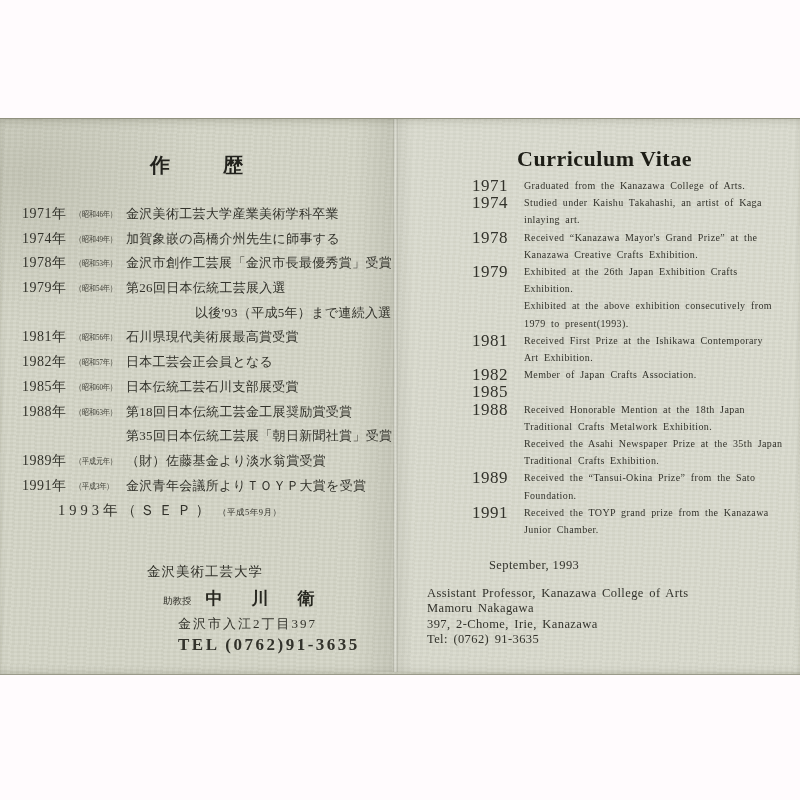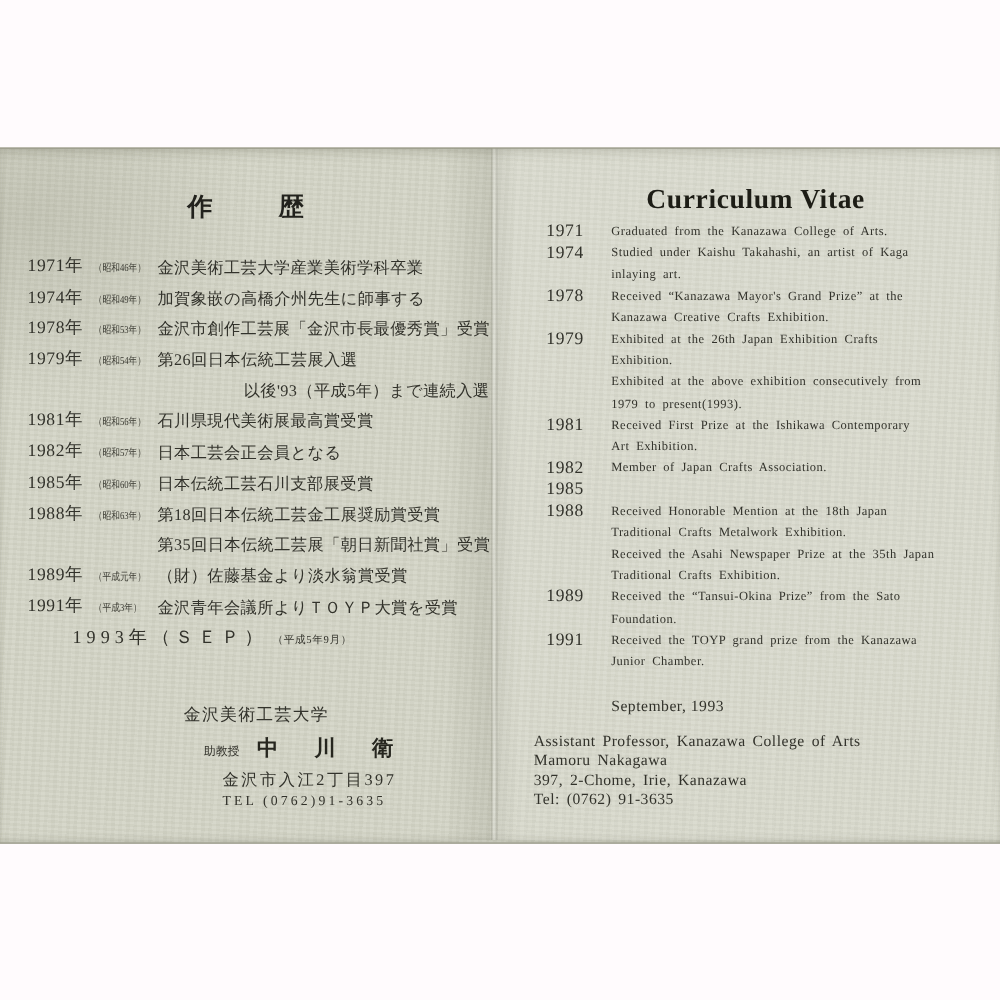--- a/index.html
+++ b/index.html
@@ -56,32 +56,32 @@
   .l-cont-b { margin-left: 126px; font-size: 13px; letter-spacing: 0.3px; }
   .l-daterow { height: 24.7px; line-height: 24.7px; margin-left: 58px; white-space: nowrap; }
   .l-date-main { font-size: 14.5px; letter-spacing: 4px; }
   .l-date-era  { font-size: 8.5px; letter-spacing: 0.5px; }
   .l-footer { position: absolute; top: 444px; left: 0; width: 100%; }
   .l-school { margin-left: 147px; font-size: 13.5px; letter-spacing: 1px; }
   .l-namerow { margin-top: 7px; margin-left: 163px; height: 22px; line-height: 22px; white-space: nowrap; }
   .l-role { font-size: 9.5px; margin-right: 10px; }
   .l-name { font-size: 17px; font-weight: bold; letter-spacing: 6px; color: #26261f; }
   .l-addr { margin-top: 5px; margin-left: 178px; font-size: 13px; letter-spacing: 2px; }
-  .l-tel  { margin-top: 2px; margin-left: 178px; font-size: 11px; letter-spacing: 2.5px; }
+  .l-tel  { margin-top: 2px; margin-left: 178px; font-size: 17px; letter-spacing: 2.5px; font-weight: bold; }
 
   
   .r-title {
     position: absolute; top: 27px; left: 12px; width: 100%;
     text-align: center;
     font-size: 22px; font-weight: bold; color: #1d1d16; letter-spacing: 0.5px;
     width: calc(100% - 12px);
   }
   .r-rows { position: absolute; top: 58px; left: 40px; right: 6px; }
   .r-row { display: flex; }
-  .r-year { width: 52px; font-size: 14px; line-height: 17.2px; letter-spacing: 0.5px; flex: none; }
+  .r-year { width: 52px; font-size: 17px; line-height: 17.2px; letter-spacing: 0.5px; flex: none; margin-left: 35px; }
   .r-lines { flex: 1; }
   .r-line { font-size: 10px; line-height: 17.2px; letter-spacing: 0.4px; word-spacing: 2.5px; white-space: nowrap; }
   .r-date { margin-top: 19px; margin-left: 52px; font-size: 12.5px; line-height: 17.2px; letter-spacing: 0.4px; }
   .r-footer { position: absolute; top: 467px; left: 30px; }
   .r-fline { font-size: 12.5px; line-height: 15.4px; letter-spacing: 0.4px; word-spacing: 2px; white-space: nowrap; }
 </style>
 </head>
 <body>
 
 <div class="scan-wrap">

